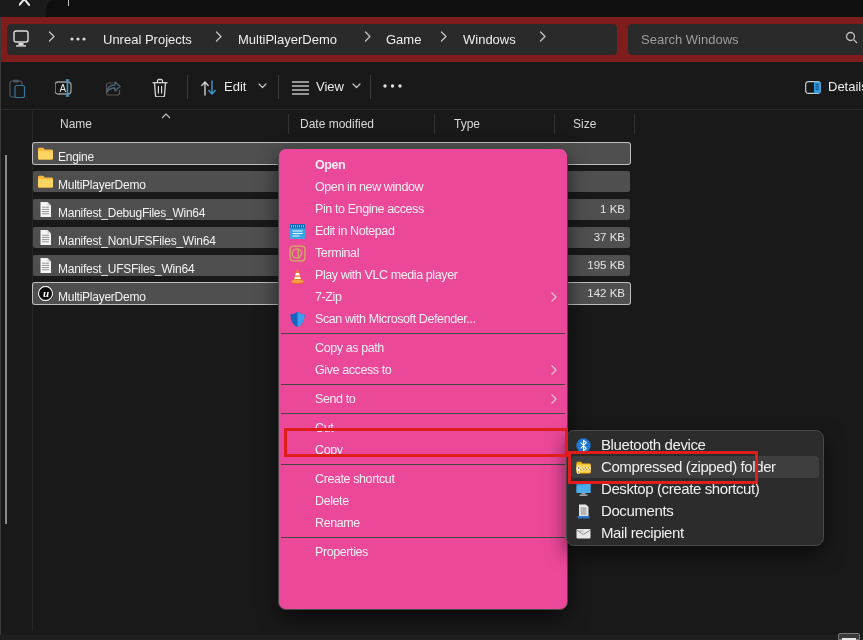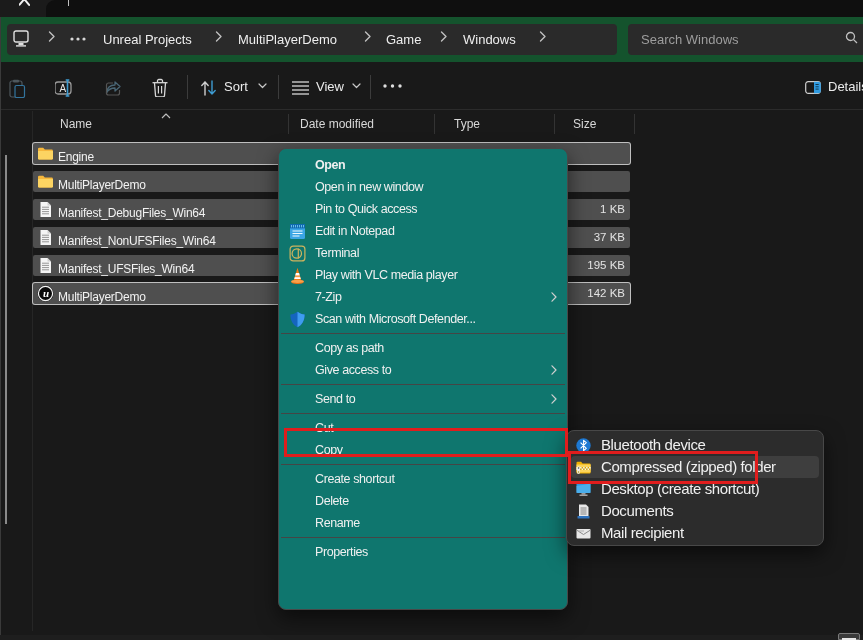--- a/index.html
+++ b/index.html
@@ -7,21 +7,21 @@
   #app{position:relative;width:863px;height:640px;background:#191919;overflow:hidden;
        font-family:"Liberation Sans",sans-serif;color:#f0f0f0;}
   .abs{position:absolute;}
 
   
   .tabstrip{left:0;top:0;width:863px;height:17px;background:#1b1b1b;}
   .tab{position:absolute;left:46px;top:0;width:817px;height:17px;background:#0f0f0f;border-radius:9px 0 0 0;}
   .tabcursor{position:absolute;left:68px;top:0;width:1.3px;height:5.5px;background:#c0c0c0;}
 
   
-  .addrrow{left:0;top:17px;width:863px;height:45px;background:#14532d;}
+  .addrrow{left:0;top:17px;width:863px;height:45px;background:#7f1d1d;}
   .pill{position:absolute;top:7px;height:31px;background:#2a2a2a;border-radius:4px;}
   .bcpill{left:7px;width:610px;}
   .searchpill{left:628px;width:240px;}
   .bc{position:absolute;top:0;height:31px;line-height:31px;font-size:13px;color:#eeeeee;white-space:nowrap;}
   .searchtxt{position:absolute;left:13px;top:0;height:31px;line-height:31px;font-size:13px;color:#9d9d9d;}
 
   
   .toolbar{left:0;top:62px;width:863px;height:48px;background:#191919;border-bottom:1px solid #2b2b2b;}
   .tbsep{position:absolute;top:13px;width:1px;height:24px;background:#3c3c3c;}
   .tbtext{position:absolute;top:0;height:50px;line-height:50px;font-size:13px;color:#ebebeb;}
@@ -32,21 +32,21 @@
   .hsep{position:absolute;top:3px;width:1px;height:20px;background:#333333;}
 
   
   .row{position:absolute;left:33px;width:597px;height:21px;background:#4f4f4f;border-radius:2px;}
   .rowname{position:absolute;left:25px;top:4px;height:21px;line-height:21px;font-size:12px;letter-spacing:-0.25px;color:#f2f2f2;white-space:nowrap;}
   .rowsize{position:absolute;right:5px;top:0;height:21px;line-height:21px;font-size:11.5px;color:#e4e4e4;}
   .focusrow{box-shadow:0 0 0 1px #bfbfbf;}
   .ricon{position:absolute;left:4px;top:2px;width:17px;height:17px;}
 
   
-  .menu{left:278px;top:148px;width:290px;height:462px;background:#0f766e;
+  .menu{left:278px;top:148px;width:290px;height:462px;background:#ec4899;
         border:1px solid #484848;border-radius:8px;padding:5px 0 0 0;z-index:10;
         box-shadow:0 8px 20px rgba(0,0,0,0.55);}
   .mi{position:relative;height:22px;line-height:22px;font-size:12.5px;letter-spacing:-0.4px;color:#f0f0f0;padding-left:36px;white-space:nowrap;}
   .msep{height:7px;position:relative;}
   .msep:after{content:"";position:absolute;left:2px;right:2px;top:3px;height:1px;background:#454545;}
   .micon{position:absolute;left:10px;top:3px;width:17px;height:17px;}
   .marrow{position:absolute;right:10px;top:6px;width:6px;height:10px;}
 
   
   .submenu{left:566px;top:430px;width:258px;height:116px;background:#2c2c2c;
@@ -143,21 +143,21 @@
       <path d="M5.5 4.5 V2.8 a1.3 1.3 0 0 1 1.3 -1.3 h2.4 a1.3 1.3 0 0 1 1.3 1.3 V4.5" fill="none" stroke="#d8d8d8" stroke-width="1.3"></path>
       <line x1="6.4" y1="8" x2="6.4" y2="15.5" stroke="#d8d8d8" stroke-width="1.2"></line>
       <line x1="9.6" y1="8" x2="9.6" y2="15.5" stroke="#d8d8d8" stroke-width="1.2"></line>
     </svg>
     <div class="tbsep" style="left:187px"></div>
 
     <svg class="abs" style="left:200px;top:18px" width="17" height="16" viewBox="0 0 17 16">
       <path d="M5 15 V2 M5 2 L1.8 5.4 M5 2 L8.2 5.4" fill="none" stroke="#cfcfcf" stroke-width="1.4" stroke-linecap="round"></path>
       <path d="M12 1 V14 M12 14 L8.8 10.6 M12 14 L15.2 10.6" fill="none" stroke="#3e9bd0" stroke-width="1.4" stroke-linecap="round"></path>
     </svg>
-    <div class="tbtext" style="left:224px">Sort</div>
+    <div class="tbtext" style="left:224px">Edit</div>
     <svg class="abs" style="left:258px;top:21px" width="9" height="6" viewBox="0 0 9 6">
         <path d="M1 1 L4.5 4.5 L8 1" fill="none" stroke="#c8c8c8" stroke-width="1.2" stroke-linecap="round" stroke-linejoin="round"></path>
       </svg>
     <div class="tbsep" style="left:278px"></div>
 
     <svg class="abs" style="left:292px;top:19px" width="17" height="14" viewBox="0 0 17 14">
       <line x1="0" y1="1" x2="17" y2="1" stroke="#d8d8d8" stroke-width="1.3"></line>
       <line x1="0" y1="5" x2="17" y2="5" stroke="#d8d8d8" stroke-width="1.3"></line>
       <line x1="0" y1="9" x2="17" y2="9" stroke="#d8d8d8" stroke-width="1.3"></line>
       <line x1="0" y1="13" x2="17" y2="13" stroke="#d8d8d8" stroke-width="1.3"></line>
@@ -246,21 +246,21 @@
         <circle cx="8.5" cy="8.5" r="7.1" fill="none" stroke="#f5f5f5" stroke-width="1.2"></circle>
         <text x="9" y="12.2" font-size="11" font-style="italic" font-weight="bold" fill="#fff" text-anchor="middle" font-family="Liberation Serif">u</text>
       </svg>
     <div class="rowname">MultiPlayerDemo</div>
     <div class="rowsize">142 KB</div>
   </div>
 
   <div class="abs menu">
     <div class="mi" style="font-weight:bold">Open</div>
     <div class="mi">Open in new window</div>
-    <div class="mi">Pin to Quick access</div>
+    <div class="mi">Pin to Engine access</div>
     <div class="mi">
       <svg class="micon" viewBox="0 0 17 17">
           <rect x="1" y="1" width="15" height="15" rx="1.5" fill="#3aa5e4"></rect>
           <path d="M1 1 h15 v4.4 h-15 z" fill="#0f6ab0"></path>
           <path d="M2.5 2 v2.4 M4.5 2 v2.4 M6.5 2 v2.4 M8.5 2 v2.4 M10.5 2 v2.4 M12.5 2 v2.4 M14.5 2 v2.4" stroke="#7fd0f5" stroke-width="0.8"></path>
           <path d="M3.5 8 h10 M3.5 10.5 h10 M3.5 13 h7" stroke="#eef9ff" stroke-width="1.2"></path>
         </svg>
       Edit in Notepad</div>
     <div class="mi">
       <svg class="micon" viewBox="0 0 17 17">

